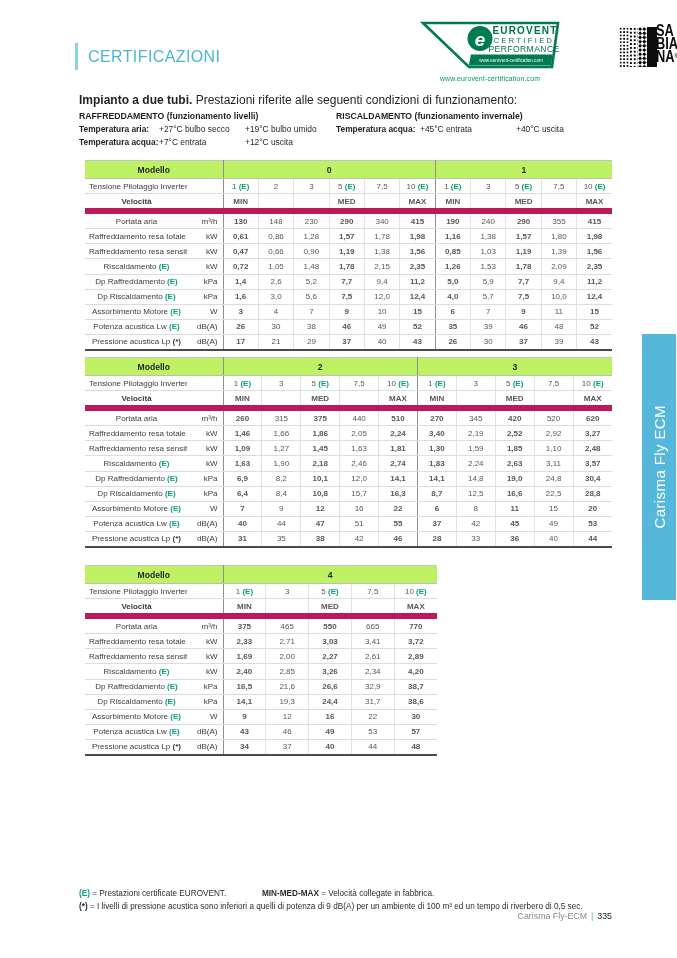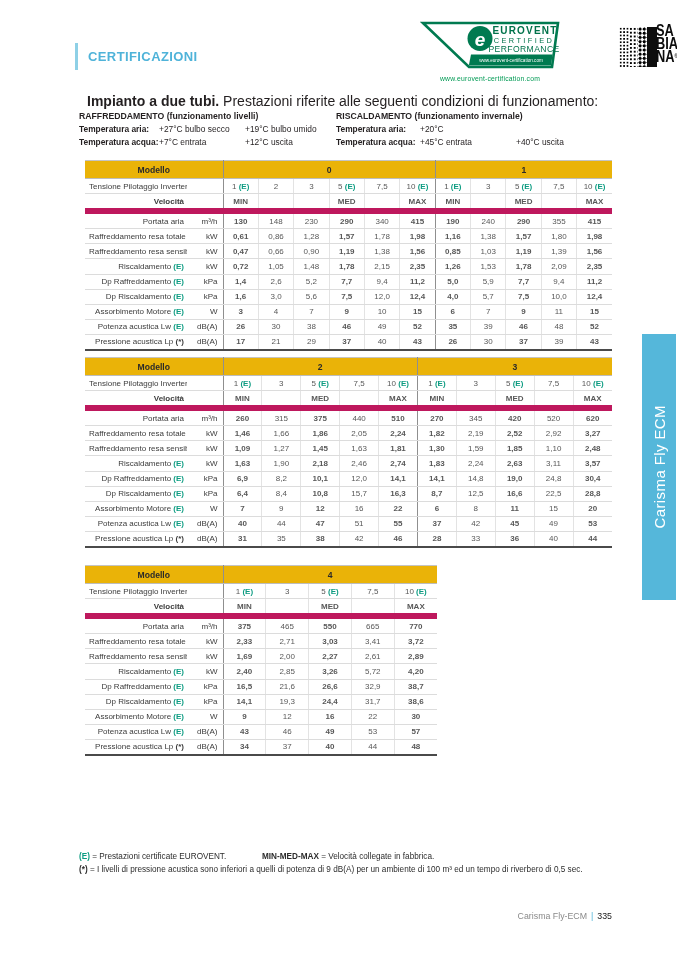--- a/index.html
+++ b/index.html
@@ -1,68 +1,68 @@
 <!DOCTYPE html>
 <html><head>
 <meta charset="utf-8">
 <style>
   html,body{margin:0;padding:0}
   body{width:677px;height:958px;background:#fff;font-family:"Liberation Sans",sans-serif;color:#231f20;position:relative;overflow:hidden}
 
   
   .heading{position:absolute;left:75px;top:43px;display:flex;align-items:center}
   .hbar{width:3px;height:27px;background:#8ed0e6;margin-right:10px}
-  .htxt{color:#4fb3d9;font-weight:bold;font-size:13px;letter-spacing:.4px}
+  .htxt{color:#4fb3d9;font-weight:normal;font-size:16px;letter-spacing:.4px}
 
   .eur{position:absolute;left:420px;top:21px;width:140px}
   .eur-url{color:#009a54;font-size:6.8px;text-align:center;margin-top:2px;letter-spacing:.2px}
 
   .sab{position:absolute;left:619px;top:25px;display:flex;align-items:flex-start}
   .ht{display:flex;width:38px;height:40px;margin-top:2px}
   .ht i{display:block;height:100%}
   .ht .h1{width:10px;background-image:radial-gradient(circle,#000 .7px,transparent 1px);background-size:3.4px 3.4px}
   .ht .h2{width:9px;background-image:radial-gradient(circle,#000 1.1px,transparent 1.3px);background-size:3.8px 3.8px}
   .ht .h3{width:9px;background-image:radial-gradient(circle,#000 1.6px,transparent 1.8px);background-size:4.2px 4.2px}
   .ht .h4{width:10px;background:#0d0d0d}
   .sab-txt{font-weight:bold;font-size:16px;line-height:12.6px;color:#0d0d0d;transform:scaleX(.8);transform-origin:left top;margin-left:-1px}
   .sab-txt sup{font-size:5px;vertical-align:4px}
 
   
-  .intro{position:absolute;left:87px;top:93px;font-size:14px}
+  .intro{position:absolute;left:79px;top:93px;font-size:12px}
   .cond{position:absolute;top:110px;font-size:8.4px;line-height:13px}
   .cond.cool{left:79px}.cond.heat{left:336px}
   .cond .ct{font-weight:bold;font-size:8.7px}
   .cond .cl{display:inline-block;font-weight:bold}
   .cool .cl{width:80px}.heat .cl{width:84px}
   .cond .cv{display:inline-block}
   .cool .cv{width:86px}.heat .cv{width:96px}
 
   
   table.spec{position:absolute;border-collapse:collapse;table-layout:fixed;font-size:8px;color:#3c3c3c;border-top:1px solid #c4c4c4;border-bottom:2.5px solid #4a4a4a;background:#fff}
   table.spec td{height:14.1px;padding:0 3px;border-bottom:1px solid #dcdcdc;border-left:1px solid #e3e3e3;white-space:nowrap;overflow:hidden}
   table.spec td:first-child{border-left:none}
   table.spec td.unit{border-left:none;text-align:right;padding-right:5px}
   table.spec td.grp{border-left:1px solid #8f8f8f}
-  table.spec tr.hrow td{background:#eab308;font-weight:bold;text-align:center;font-size:8.6px;color:#2a2a2a;height:17px;border-bottom:1px solid #bdbdbd}
+  table.spec tr.hrow td{background:#bef264;font-weight:bold;text-align:center;font-size:8.6px;color:#2a2a2a;height:17px;border-bottom:1px solid #bdbdbd}
   table.spec tr.srow td{border-bottom:6px solid #be185d}
-  table.spec td.lbl{text-align:right;padding-left:4px}
+  table.spec td.lbl{text-align:center;padding-left:4px}
   table.spec td.val{text-align:center;color:#585858}
   .b{font-weight:bold}
   .dk{color:#101010}
   .grn{color:#0d9c82}
   .t0{left:85px;top:160px;width:527px}
   .t1{left:85px;top:357px;width:527px}
   .t2{left:85px;top:565px;width:352px}
 
   
   .sidetab{position:absolute;right:1px;top:334px;width:34px;height:266px;background:#55b7da;display:flex;align-items:center;justify-content:center}
   .sidetab span{writing-mode:vertical-rl;transform:rotate(180deg);color:#fff;font-size:15px;letter-spacing:.4px}
 
   
-  .notes{position:absolute;left:79px;top:851px;font-size:8.2px;color:#2c2c2c;line-height:12.6px;width:545px}
+  .notes{position:absolute;left:79px;top:888px;font-size:8.2px;color:#2c2c2c;line-height:12.6px;width:545px}
   .nseg{display:inline-block;width:183px}
   .pagefoot{position:absolute;right:65px;top:911px;font-size:8.8px;color:#8a8a8a}
   .pf-sep{color:#55b7da;margin:0 4px}
   .pf-num{color:#1a1a1a;font-weight:normal}
 </style>
 </head>
 <body>
 
 <div class="heading">
   <div class="hbar"></div>
@@ -104,23 +104,20 @@
   <div>
     <span class="cl">Temperatura aria:</span><span class="cv">+27°C bulbo secco</span><span class="cv">+19°C bulbo umido</span>
   </div>
   <div>
     <span class="cl">Temperatura acqua:</span><span class="cv">+7°C entrata</span><span class="cv">+12°C uscita</span>
   </div>
 </div>
 
 <div class="cond heat">
   <div class="ct">RISCALDAMENTO (funzionamento invernale)</div>
-  <div>
-    <span class="cl">Temperatura aria:</span><span class="cv">+20°C</span><span class="cv"></span>
-  </div>
   <div>
     <span class="cl">Temperatura acqua:</span><span class="cv">+45°C entrata</span><span class="cv">+40°C uscita</span>
   </div>
 </div>
 
 <table class="spec t0">
     <colgroup>
       <col style="width:102px">
       <col style="width:36px">
       <col>
@@ -372,21 +369,21 @@
         <td class="val b dk">620</td>
       </tr>
       <tr>
         <td class="lbl">Raffreddamento resa totale </td>
         <td class="unit">kW</td>
         <td class="val b dk grp">1,46</td>
         <td class="val">1,66</td>
         <td class="val b dk">1,86</td>
         <td class="val">2,05</td>
         <td class="val b dk">2,24</td>
-        <td class="val b dk grp">1,82</td>
+        <td class="val b dk grp">3,40</td>
         <td class="val">2,19</td>
         <td class="val b dk">2,52</td>
         <td class="val">2,92</td>
         <td class="val b dk">3,27</td>
       </tr>
       <tr>
         <td class="lbl">Raffreddamento resa sensibile </td>
         <td class="unit">kW</td>
         <td class="val b dk grp">1,09</td>
         <td class="val">1,27</td>
@@ -544,21 +541,21 @@
         <td class="val b dk">2,27</td>
         <td class="val">2,61</td>
         <td class="val b dk">2,89</td>
       </tr>
       <tr>
         <td class="lbl">Riscaldamento <span class="b grn">(E)</span></td>
         <td class="unit">kW</td>
         <td class="val b dk grp">2,40</td>
         <td class="val">2,85</td>
         <td class="val b dk">3,26</td>
-        <td class="val">5,72</td>
+        <td class="val">2,34</td>
         <td class="val b dk">4,20</td>
       </tr>
       <tr>
         <td class="lbl">Dp Raffreddamento <span class="b grn">(E)</span></td>
         <td class="unit">kPa</td>
         <td class="val b dk grp">16,5</td>
         <td class="val">21,6</td>
         <td class="val b dk">26,6</td>
         <td class="val">32,9</td>
         <td class="val b dk">38,7</td>

